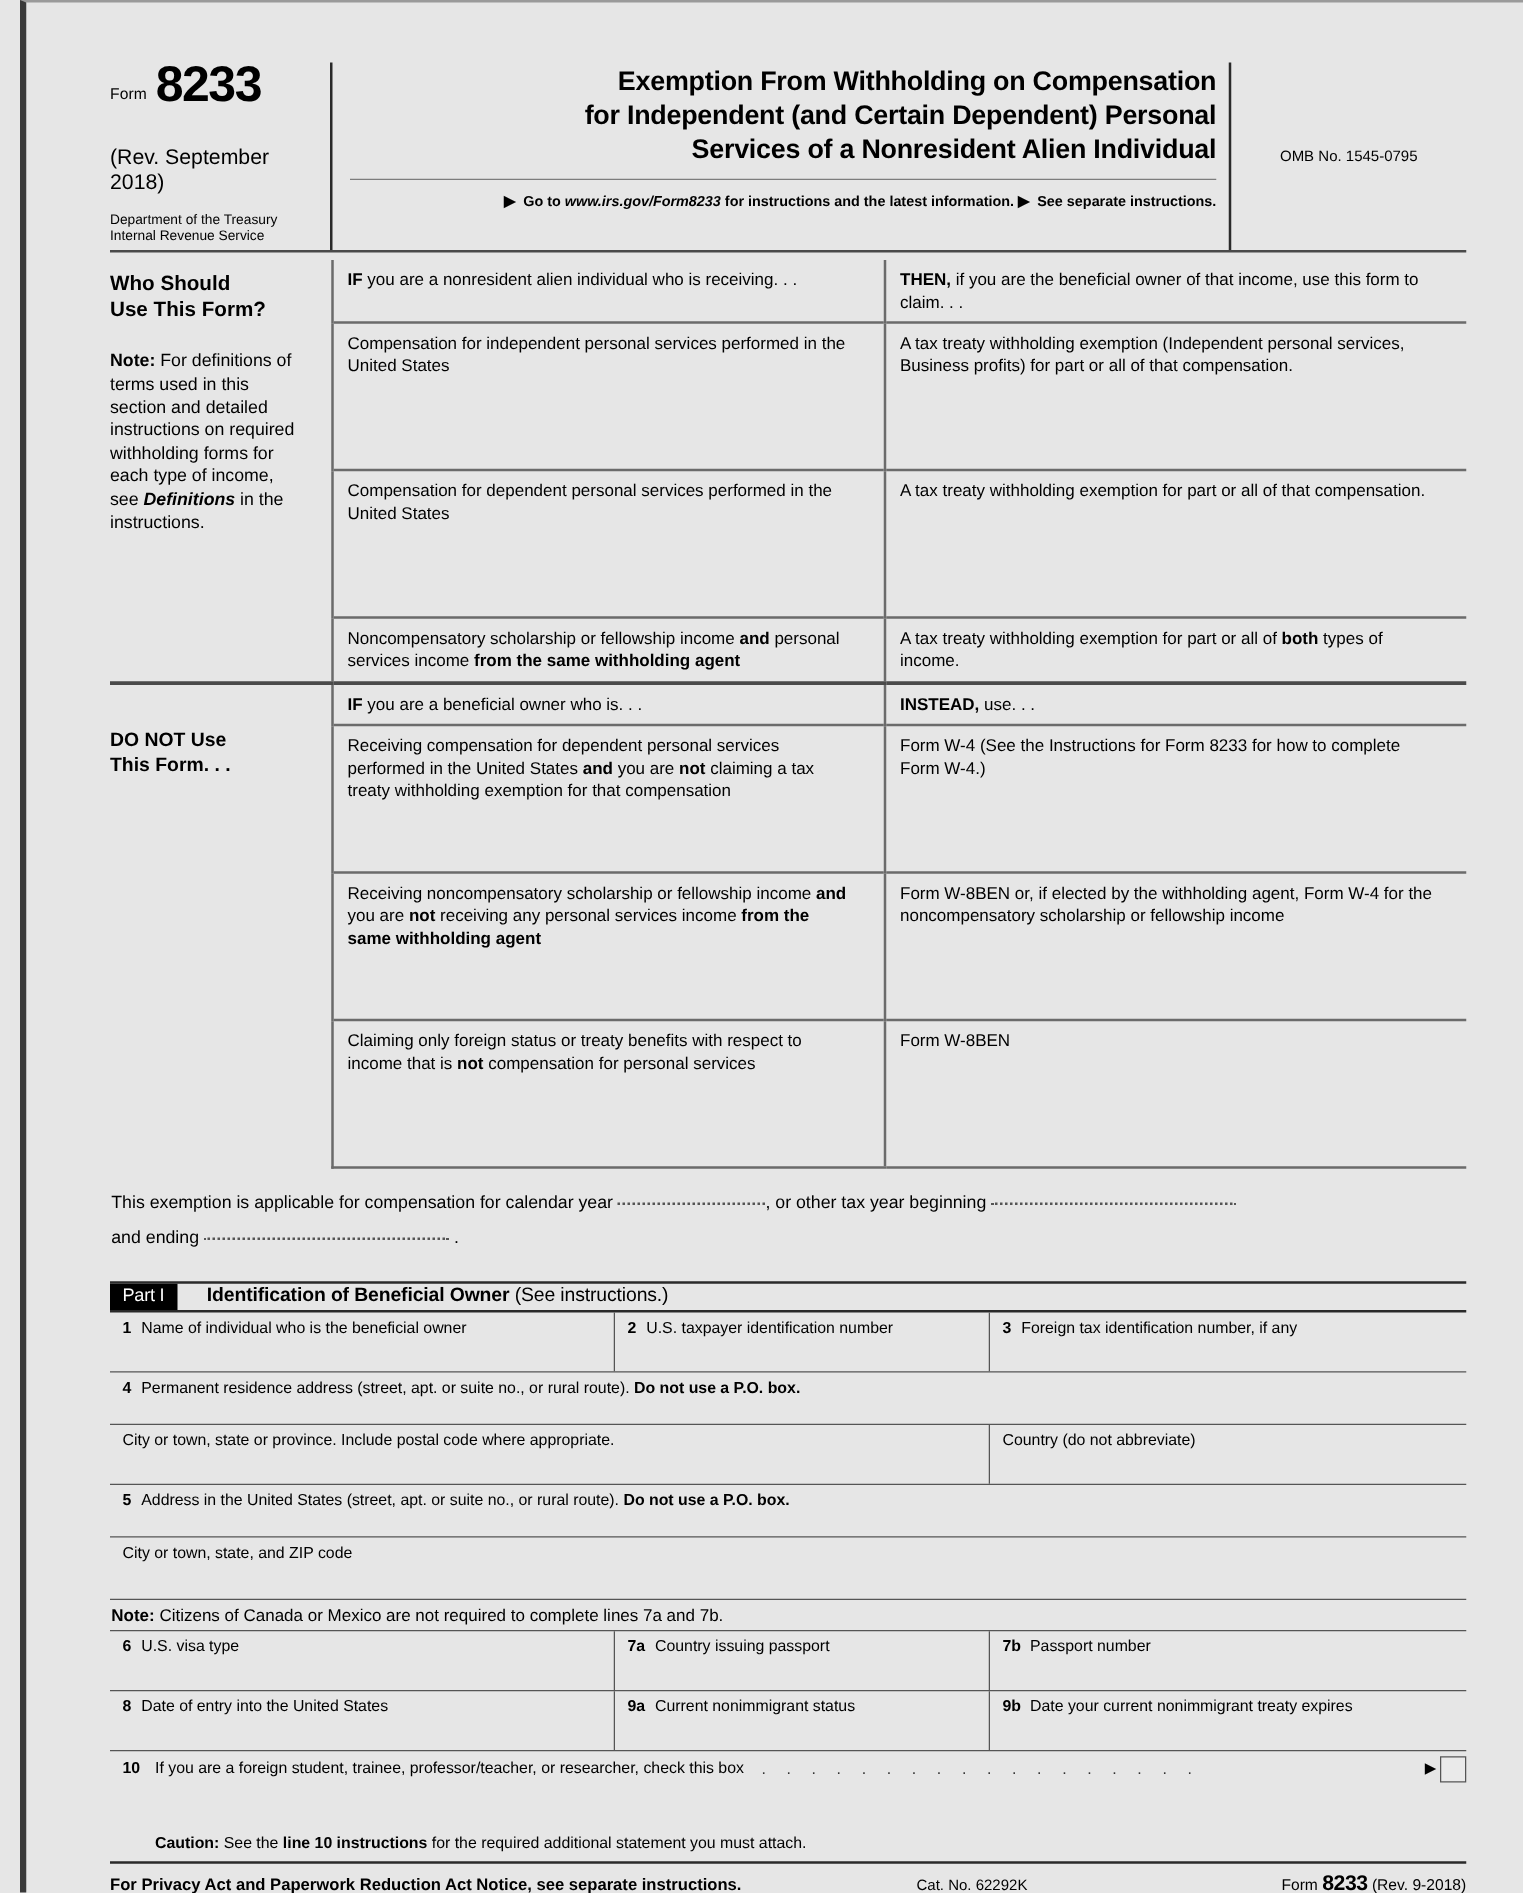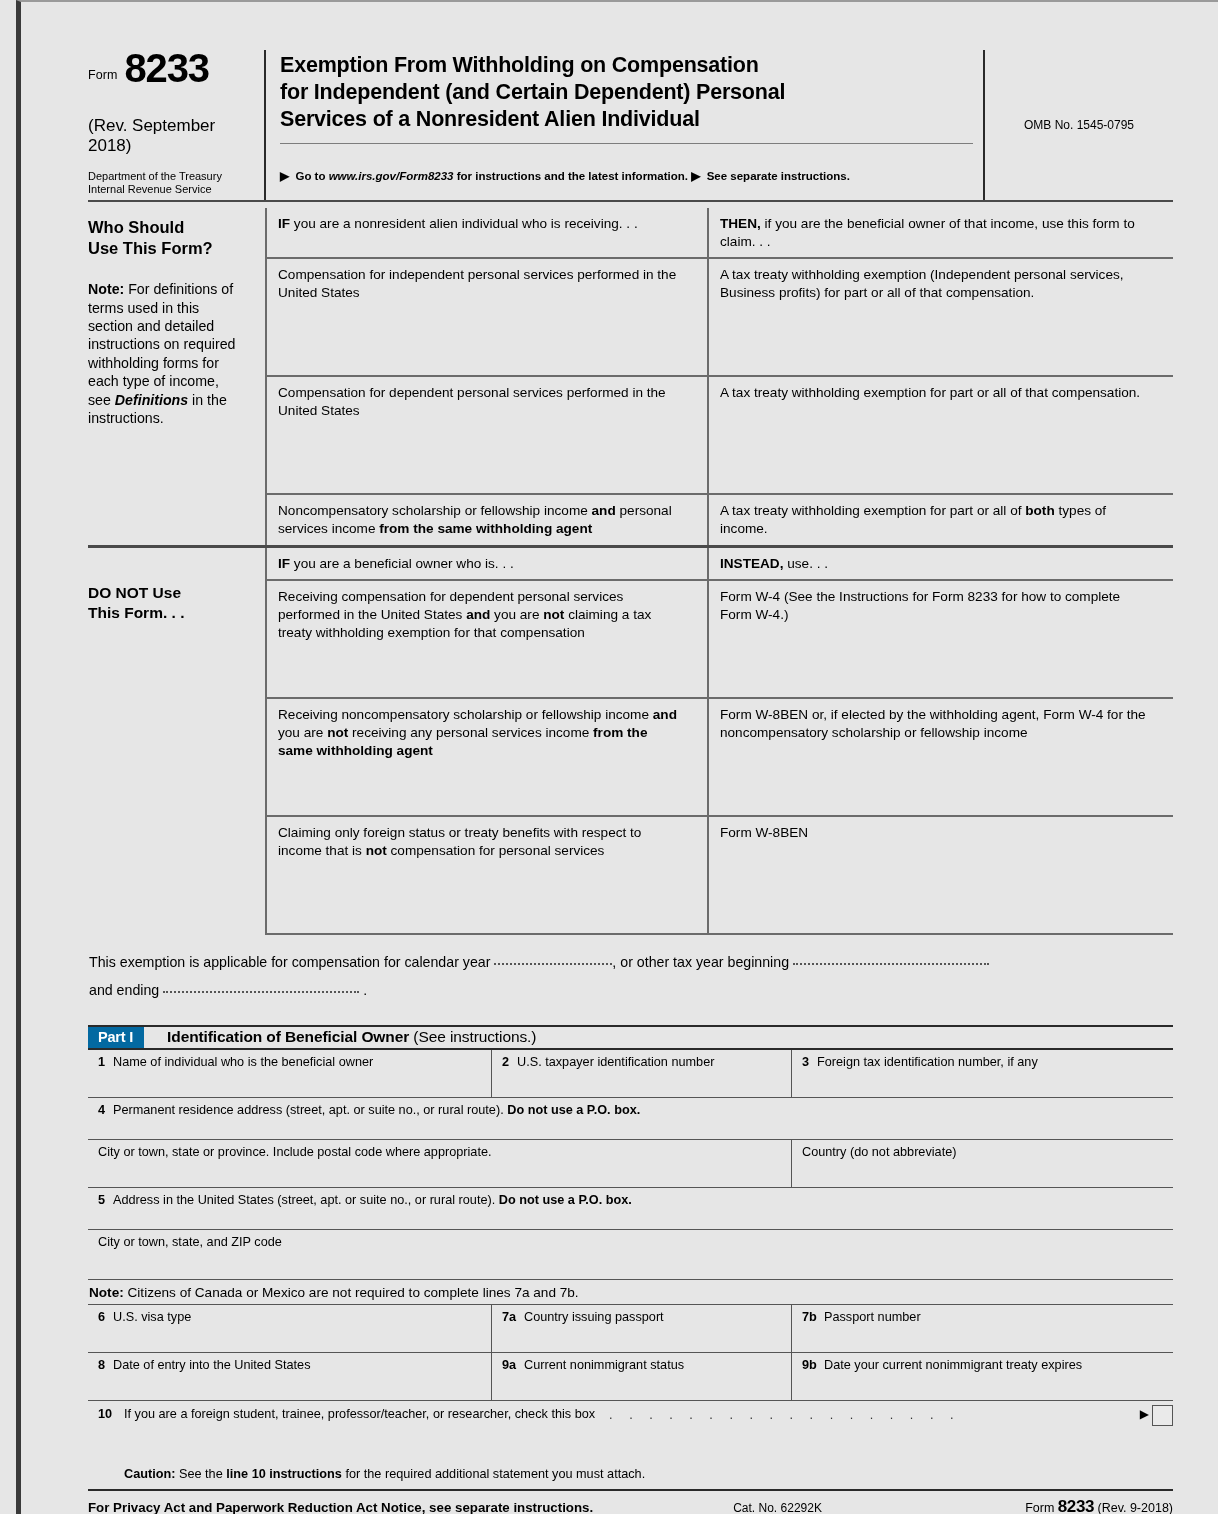--- a/index.html
+++ b/index.html
@@ -23,24 +23,24 @@
   
   .hdr { display:flex; align-items:stretch; padding-top:48px; }
   .hdr-left { width:176px; padding-right:8px; }
   .hdr-left .fl1 { display:flex; align-items:flex-end; gap:7px; }
   .lbl-form { font-size:12.5px; padding-bottom:6px; letter-spacing:.1px;}
   .formnum { font-size:40px; font-weight:bold; letter-spacing:-1.2px; line-height:.94; }
   .rev { font-size:17px; margin-top:28px; }
   .dept { font-size:11px; line-height:1.24; margin-top:14px; padding-bottom:3px; }
   .hdr-mid { flex:1; border-left:2.5px solid #2a2a2a; padding:0 10px 0 14px;
              display:flex; flex-direction:column; }
-  .title { text-align:left; font-size:21.5px; font-weight:bold; line-height:1.26;
+  .title { text-align:right; font-size:21.5px; font-weight:bold; line-height:1.26;
            letter-spacing:-.2px; padding-top:2px; }
   .goto { font-size:11.5px; font-weight:bold; margin-top:10px; padding-bottom:3px;
-          border-top:1px solid #7d7d7d; padding-top:25px; text-align:left;}
+          border-top:1px solid #7d7d7d; padding-top:10px; text-align:right;}
   .goto i { font-style:italic; }
   .hdr-right { width:190px; border-left:2.5px solid #2a2a2a; display:flex;
                align-items:center; justify-content:center; }
   .omb { font-size:12px; }
   .hdr-rule { border-bottom:2px solid #4a4a4a; margin-top:0px; }
 
   
   .matrix { width:100%; border-collapse:collapse; table-layout:fixed; margin-top:6px; }
   .matrix td { vertical-align:top; padding:7px 22px 7px 11px; font-size:13.6px; line-height:1.30; }
   .matrix .cL { width:178px; padding-left:0px; padding-top:9px; }
@@ -61,21 +61,21 @@
   .exempt { font-size:14.2px; line-height:1.95; margin-top:14px; padding-left:1px; }
   .dotfill { display:inline-block; border-bottom:2px dotted #555; vertical-align:2px; }
   .f1 { width:118px; }
   .f2 { width:196px; }
   .f3 { width:196px; }
 
   
   .partbar { display:flex; align-items:center; margin-top:20px;
              border-top:2.5px solid #2a2a2a; border-bottom:2.5px solid #2a2a2a;
              padding:0; height:25px; }
-  .partchip { background:#0369a1; color:#fff; font-size:14.5px; font-weight:bold;
+  .partchip { background:#000000; color:#fff; font-size:14.5px; font-weight:normal;
               padding:3px 11px 3px 10px; height:100%; display:flex; align-items:center;
               letter-spacing:-.2px;}
   .parttitle { font-size:15.5px; font-weight:bold; margin-left:23px; letter-spacing:-.1px;}
   .parttitle span.light { font-weight:normal; }
 
   .frow { display:flex; border-bottom:1.6px solid #555; }
   .fcell { padding:5px 0 0 10px; font-size:12.7px; line-height:1.25; }
   .fcell .num { font-weight:bold; display:inline-block; min-width:15px; }
   .fcell .num.wide { min-width:22px; }
   .bl { border-left:1.6px solid #555; }

